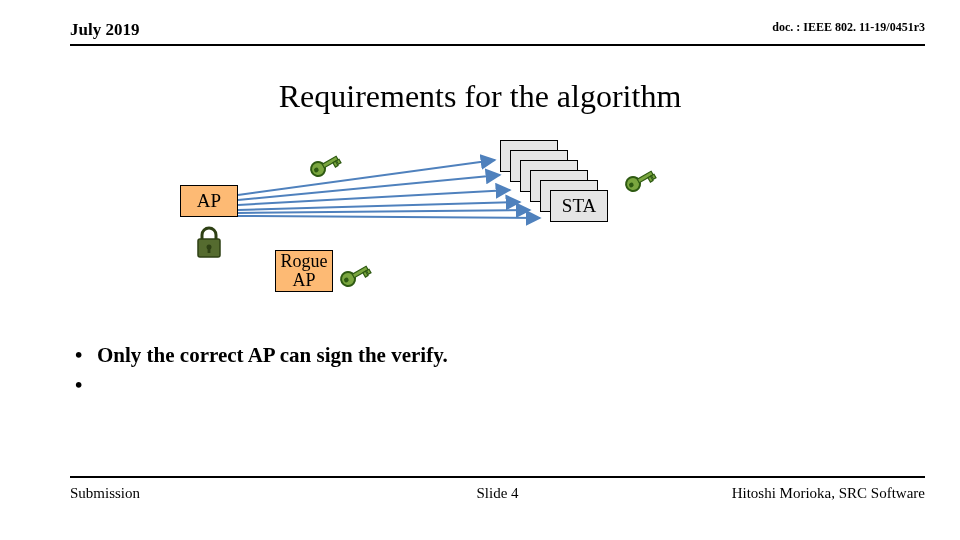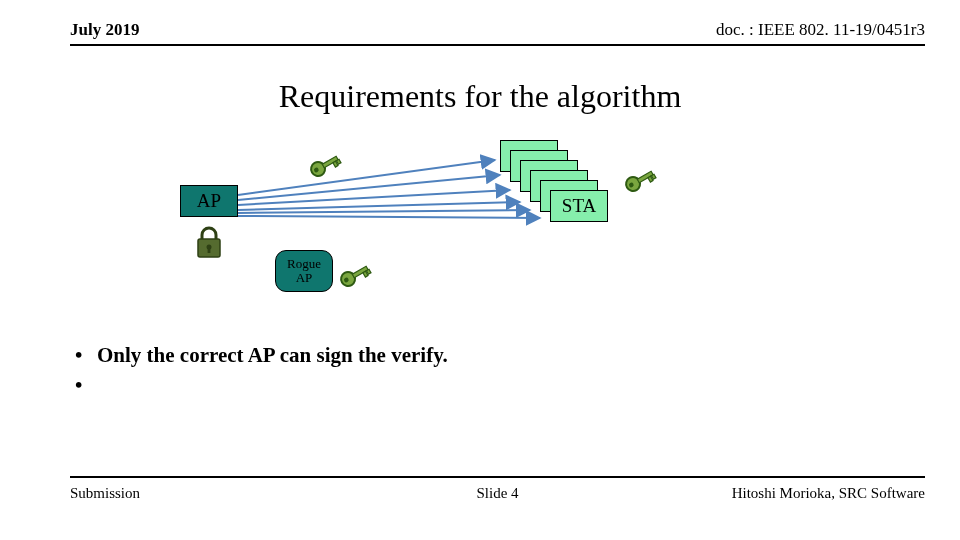--- a/index.html
+++ b/index.html
@@ -33,61 +33,61 @@
     background: #000;
   }
   .date {
     font-weight: bold;
     font-size: 17px;
   }
   .docnum {
     position: absolute;
     right: 0;
     top: 0;
-    font-weight: normal;
-    font-size: 17px;
+    font-weight: bold;
+    font-size: 12px;
   }
   .title {
     position: absolute;
     top: 78px;
     left: 0;
     right: 0;
     text-align: center;
     font-size: 32px;
     font-weight: normal;
   }
   .diagram {
     position: absolute;
     top: 130px;
     left: 180px;
     width: 520px;
     height: 190px;
   }
   .node {
     position: absolute;
-    background: #0f766e;
+    background: #fdba74;
     border: 1.5px solid #000;
     font-size: 19px;
     display: flex;
     align-items: center;
     justify-content: center;
   }
   .ap { top: 55px; left: 0px; width: 56px; height: 30px; }
-  .rogue { top: 120px; left: 95px; width: 56px; height: 40px; font-size: 13px; text-align: center; line-height: 1.05; border-radius: 11px; }
+  .rogue { top: 120px; left: 95px; width: 56px; height: 40px; font-size: 18px; text-align: center; line-height: 1.05; }
 
   .sta-stack {
     position: absolute;
     top: 10px;
     left: 320px;
     width: 110px;
     height: 100px;
   }
   .sta-box {
     position: absolute;
-    background: #86efac;
+    background: #e5e5e5;
     border: 1.5px solid #000;
     width: 56px;
     height: 30px;
   }
   .sta-box:nth-child(1){ top:0;  left:0;  }
   .sta-box:nth-child(2){ top:10px; left:10px; }
   .sta-box:nth-child(3){ top:20px; left:20px; }
   .sta-box:nth-child(4){ top:30px; left:30px; }
   .sta-box:nth-child(5){ top:40px; left:40px; }
   .sta-box.front{ top:50px; left:50px; display:flex; align-items:center; justify-content:center; font-size:19px; }

